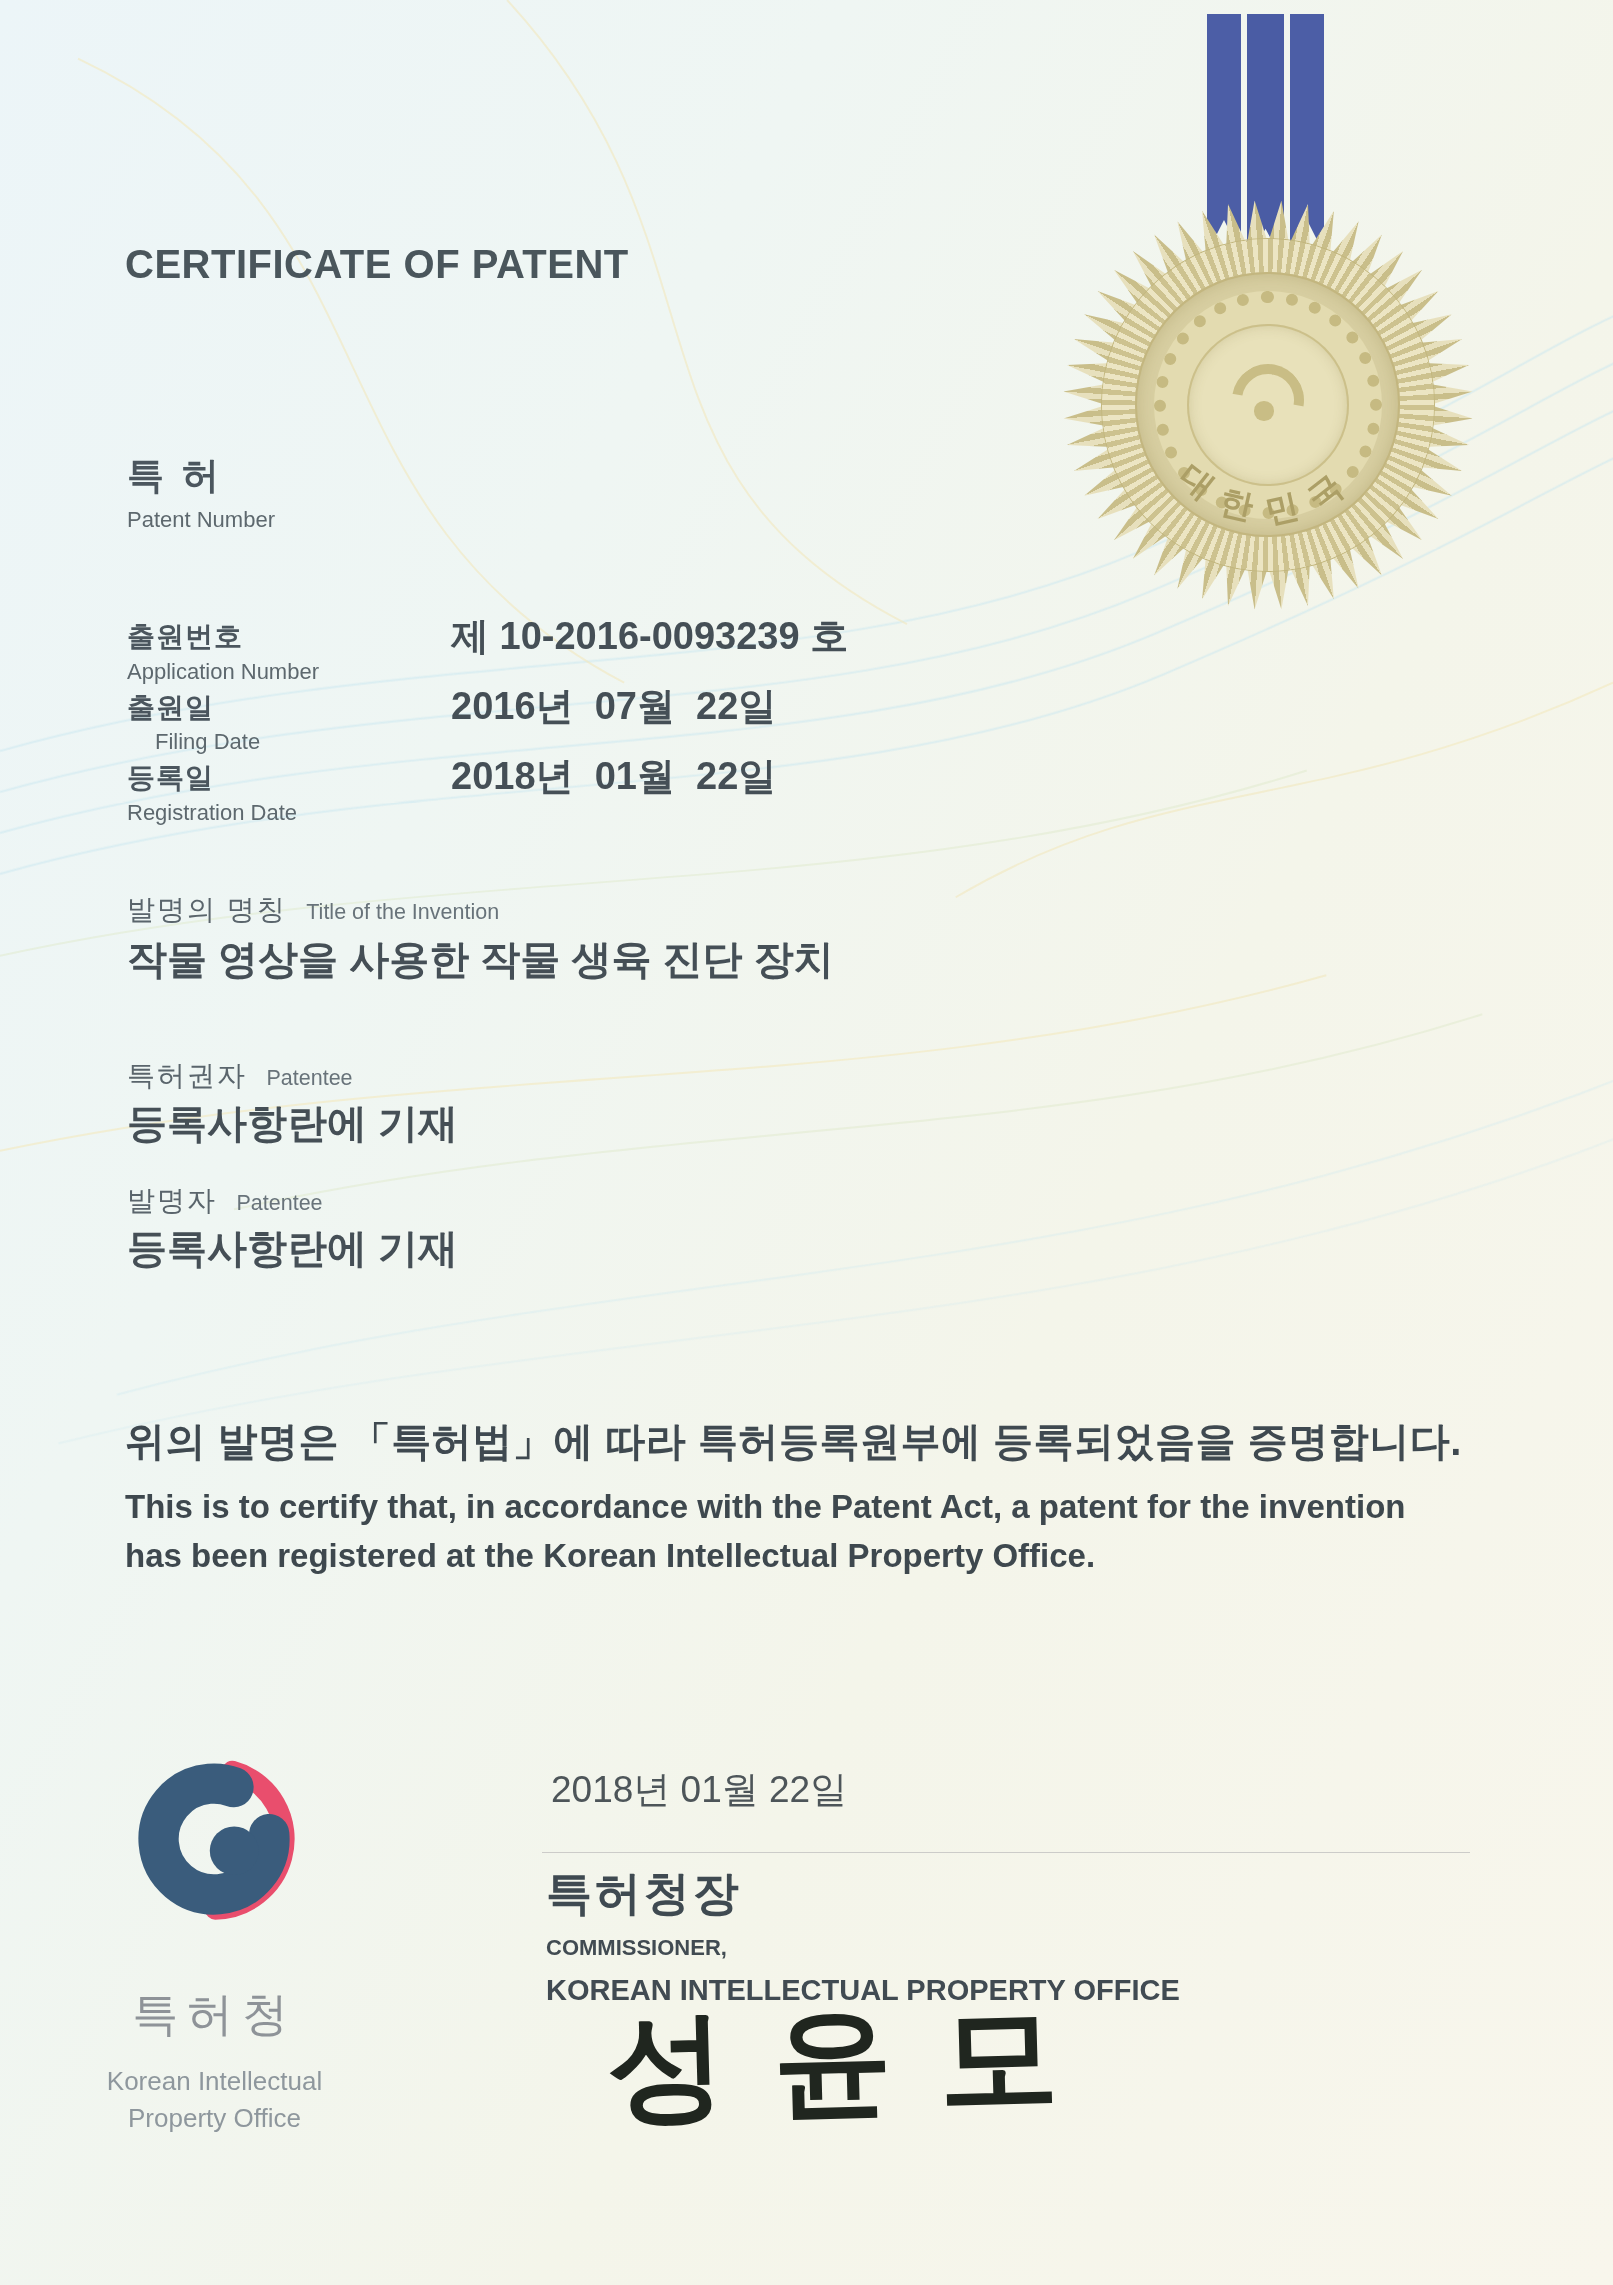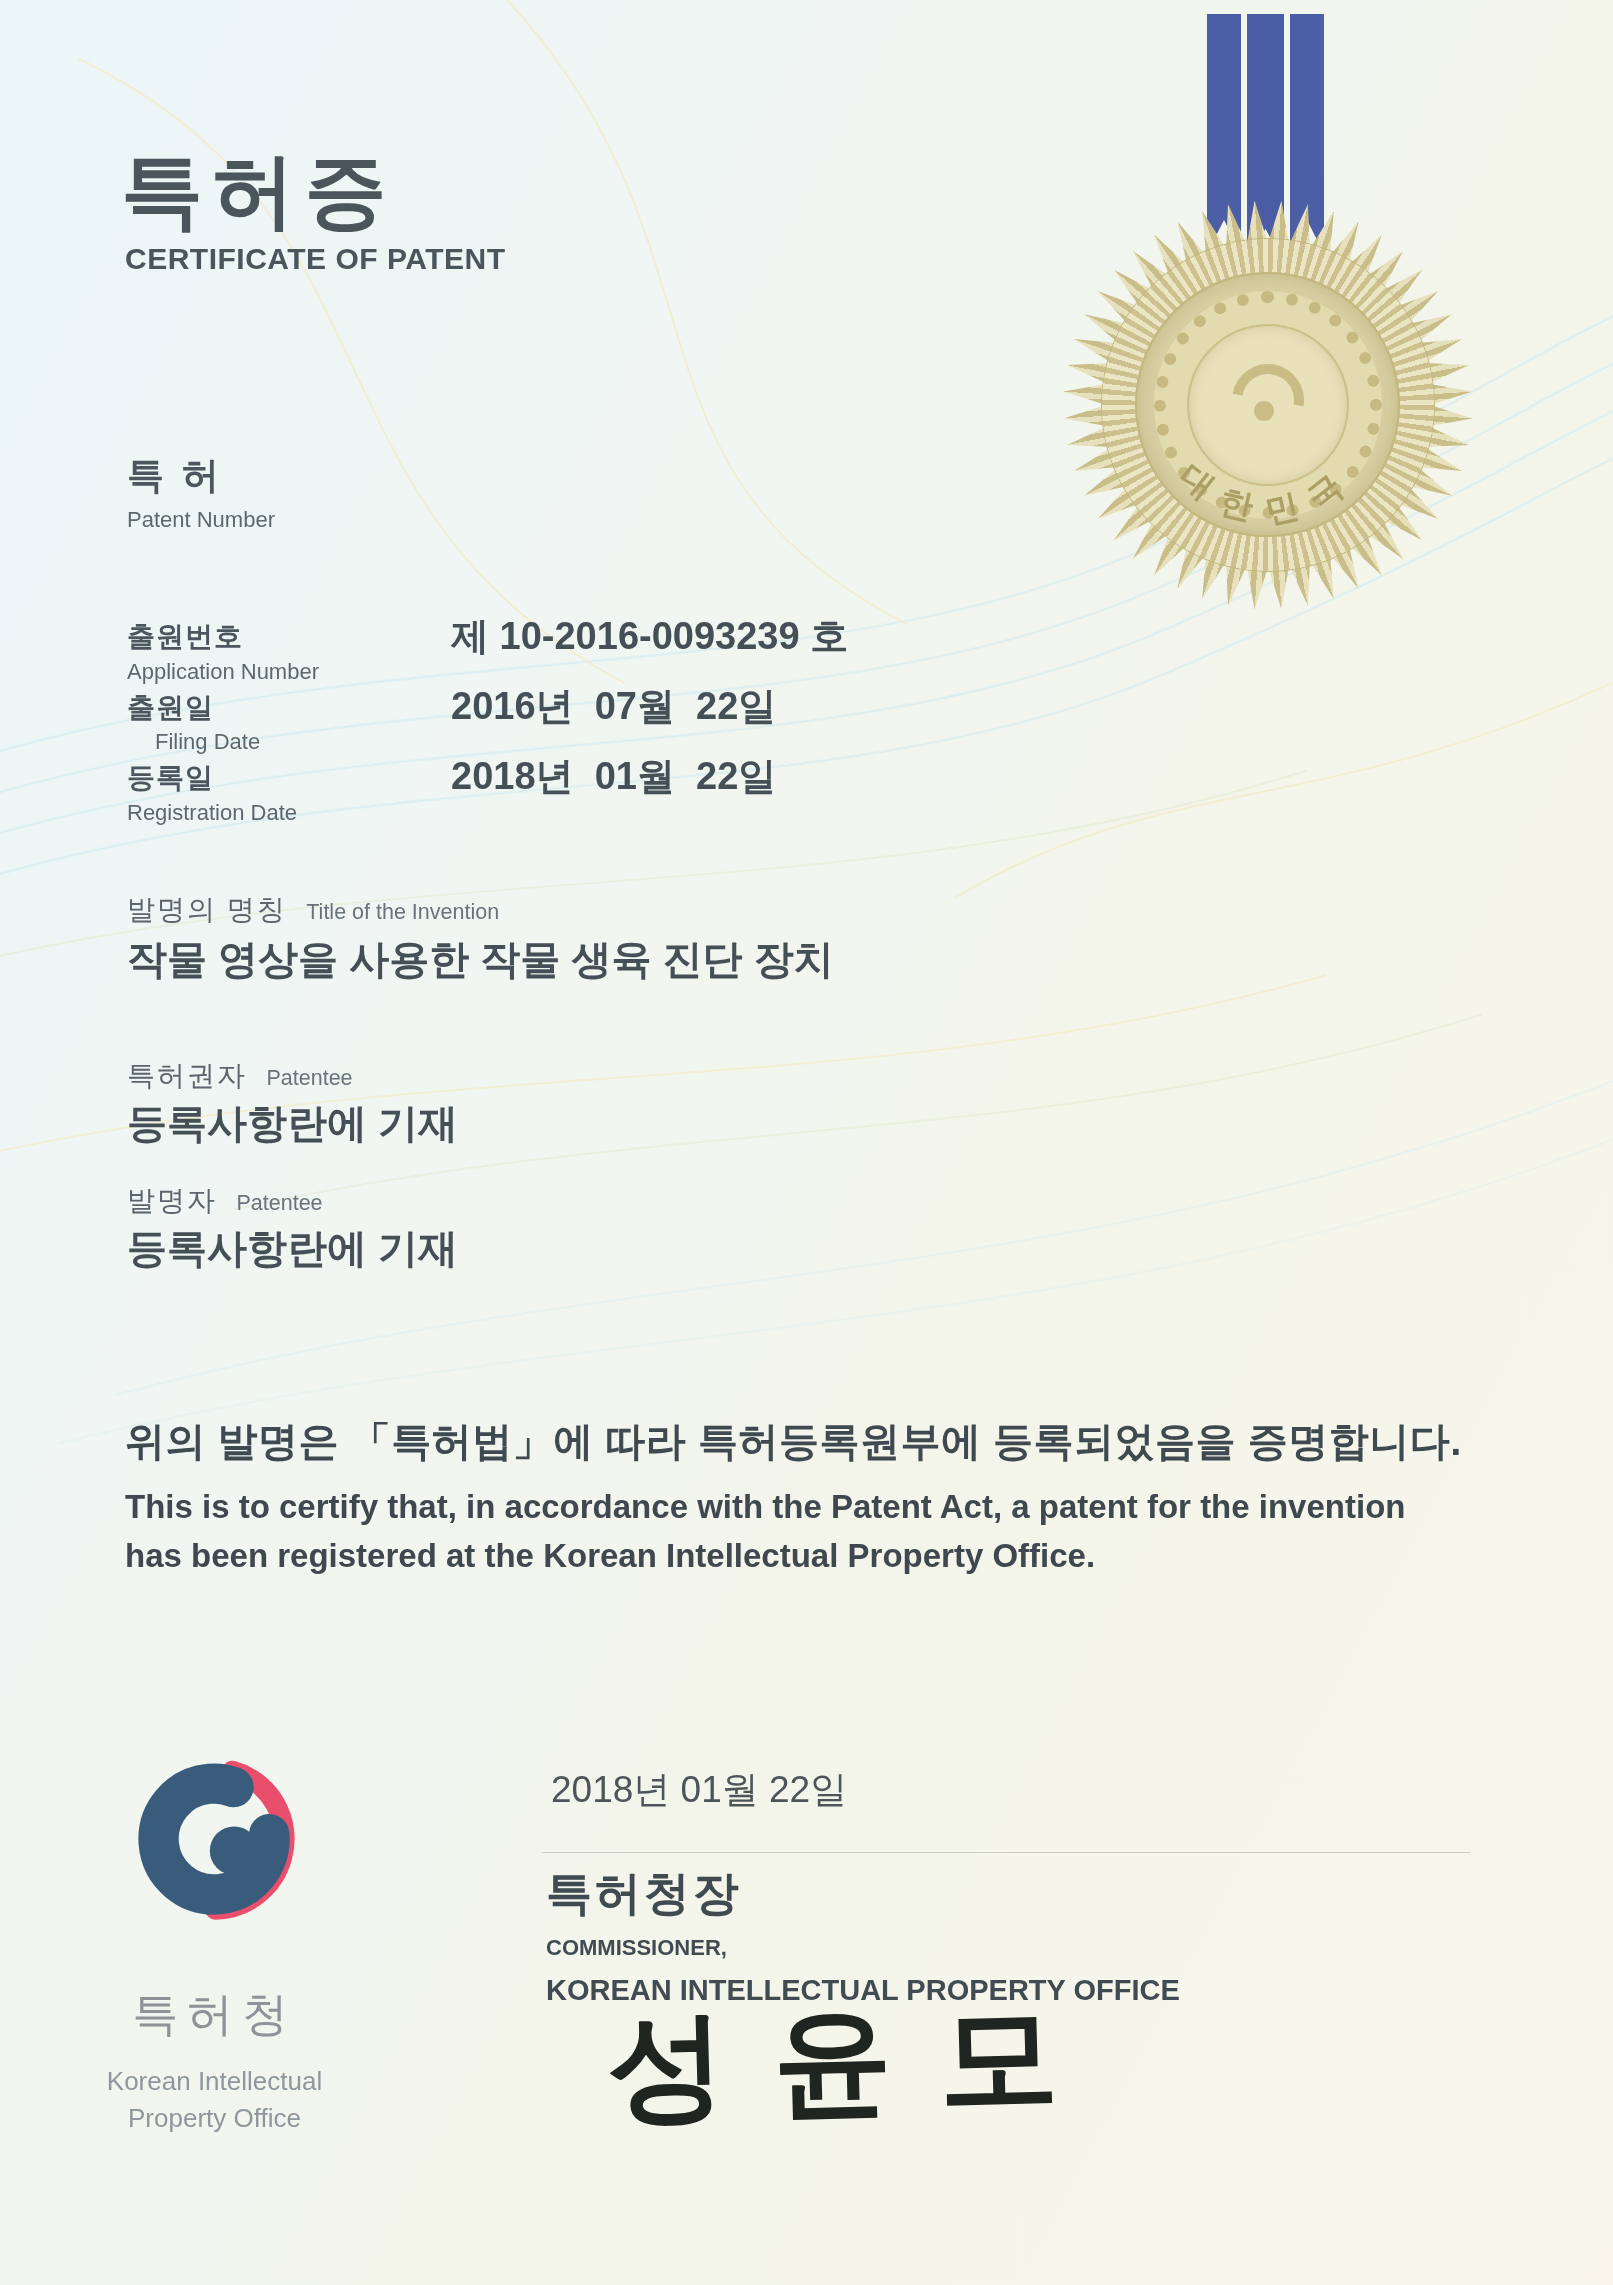--- a/index.html
+++ b/index.html
@@ -34,21 +34,21 @@
   .medal-swirl{left:50%;top:50%;width:72px;height:72px;margin:-41px 0 0 -36px;
     border:10.7px solid #c9bd85;border-left-color:transparent;border-bottom-color:transparent;
     transform:rotate(-35deg);box-sizing:border-box;}
   .medal-swirl-dot{left:50%;top:50%;width:19.5px;height:19.5px;margin:-3.9px 0 0 -13.7px;background:#c9bd85;}
   .medal-textsvg{position:absolute;left:0;top:0;width:410px;height:410px;}
   .medal-textsvg text{font-family:"Liberation Sans","DejaVu Sans",sans-serif;
     font-size:34px;letter-spacing:18px;fill:#ac9f66;font-weight:bold;}
   
   .z{z-index:4;}
   .title-ko{left:121px;top:137px;font-size:82px;font-weight:bold;letter-spacing:9.8px;color:#4a565c;}
-  .title-en{left:125px;top:242px;font-size:30px;font-weight:bold;letter-spacing:0.5px;color:#4a565c;}
+  .title-en{left:125px;top:242px;font-size:40px;font-weight:bold;letter-spacing:0.5px;color:#4a565c;}
   .lbl-ko-lg{font-size:37px;font-weight:bold;letter-spacing:3.9px;color:#4b565e;}
   .lbl-ko-md{font-size:28px;font-weight:bold;letter-spacing:1px;color:#4b565e;}
   .lbl-en{font-size:22px;color:#5d686e;}
   .val-lg{font-size:42px;font-weight:bold;color:#454f56;white-space:pre-wrap;}
   .val-md{font-size:38px;font-weight:bold;color:#454f56;white-space:pre-wrap;}
   .sec-row{display:flex;align-items:baseline;}
   .sec-ko{font-size:28px;color:#5a656c;letter-spacing:2px;}
   .sec-en{font-size:21.5px;color:#68737a;margin-left:19.5px;}
   .sec-val{font-size:40px;font-weight:bold;color:#454f56;}
   .stmt-ko{left:125px;top:1414px;font-size:40px;font-weight:bold;color:#3f4950;letter-spacing:0.5px;}
@@ -105,21 +105,20 @@
     <div class="medal-swirl"></div>
     <div class="medal-swirl-dot"></div>
     <svg class="medal-textsvg" viewBox="0 0 420 420">
       <defs>
           <path id="sealArc" d="M 92,210 A 118,118 0 0 0 328,210"></path>
         </defs>
       <text><textPath href="#sealArc" startOffset="50%" text-anchor="middle">대한민국</textPath></text>
     </svg>
   </div>
 
-  <div class="abs z title-ko">특허증</div>
   <div class="abs z title-en">CERTIFICATE OF PATENT</div>
 
   <div class="abs z lbl-ko-lg" style="left:127px;top:451px;">특 허</div>
   <div class="abs z lbl-en" style="left:127px;top:507px;">Patent Number</div>
 
   <div class="abs z lbl-ko-md" style="left:127px;top:618px;">출원번호</div>
   <div class="abs z lbl-en" style="left:127px;top:659px;">Application Number</div>
   <div class="abs z val-md" style="left:451px;top:611px;">제 10-2016-0093239 호</div>
 
   <div class="abs z lbl-ko-md" style="left:127px;top:689px;">출원일</div>

